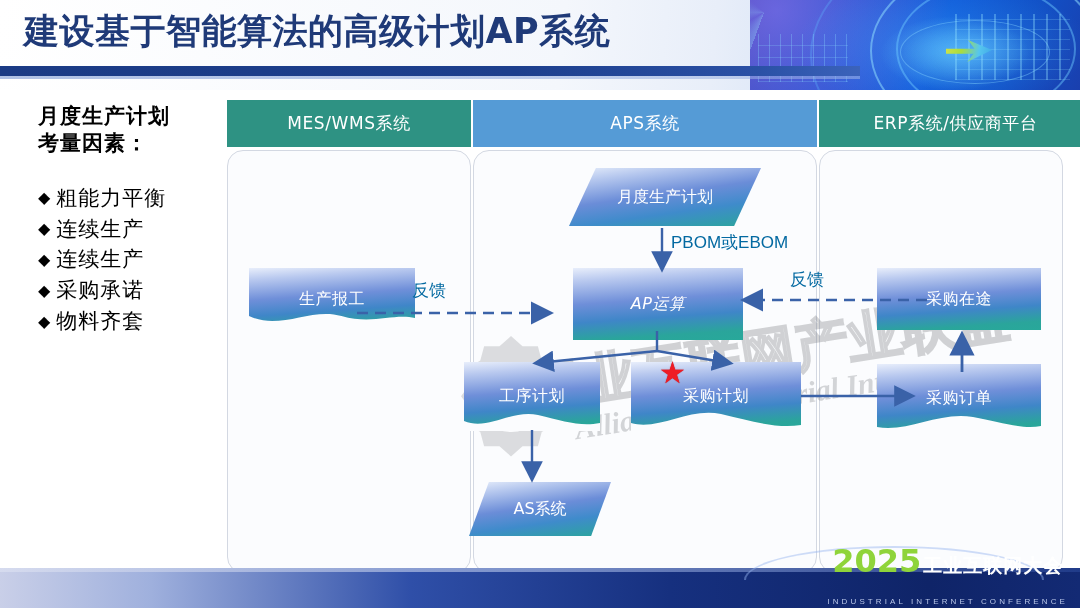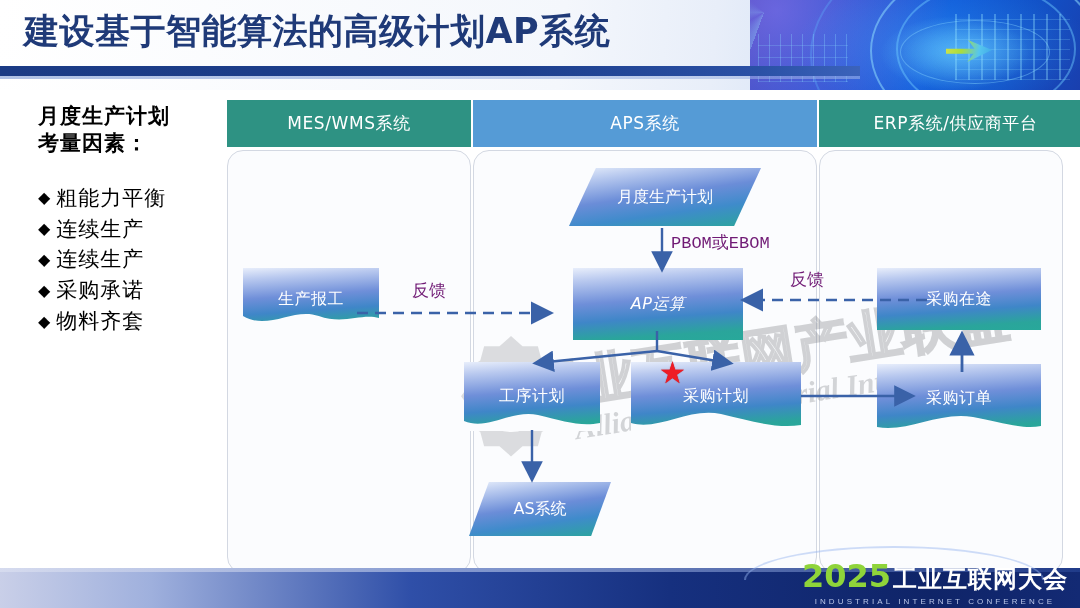--- a/index.html
+++ b/index.html
@@ -118,44 +118,44 @@
           font-family:"DejaVu Sans","Liberation Sans",sans-serif; z-index:4; }
   .grad { background: linear-gradient(176deg, #e8eefb 0%, #b9c9ef 16%, #6f8fd9 44%, #3f86c8 66%, #2aa59b 88%, #28a89a 100%); }
   .wave { position:absolute; left:0; bottom:-1px; width:100%; height:26px; z-index:3; }
   .wave svg { display:block; width:100%; height:100%; }
   .para { position:absolute; z-index:4; color:#fff; display:flex; align-items:center;
           justify-content:center; font-size:16px;
           background: linear-gradient(172deg,#e7eefb 0%, #b5c7ee 18%, #6b8dd8 46%, #3f8bcb 70%, #2aa69b 100%);
           clip-path: polygon(14% 0, 100% 0, 86% 100%, 0 100%);
           font-family:"DejaVu Sans","Liberation Sans",sans-serif; }
 
-  .lbl { position:absolute; font-size:17px; color:#701a75; white-space:nowrap; z-index:6;
-         font-family:Liberation Mono, monospace; }
+  .lbl { position:absolute; font-size:17px; color:#0369a1; white-space:nowrap; z-index:6;
+         font-family:Liberation Sans, sans-serif; }
 
   .star { position:absolute; z-index:7; color:#ee1c25; font-size:30px; line-height:1;
           text-shadow: 0 0 1px #b5121b; }
 
   svg.wires { position:absolute; left:0; top:0; width:836px; height:473px;
               z-index:5; pointer-events:none; }
 
   
   .footer-band { position:absolute; left:0; bottom:0; width:1080px; height:40px;
     background: linear-gradient(90deg,#c9cfe8 0%, #9fb0dd 14%, #2f4fa8 38%, #16307f 62%, #0f2468 86%, #132a74 100%); }
   .footer-band::before{
     content:""; position:absolute; left:0; top:0; width:100%; height:4px;
     background: linear-gradient(90deg,#d9def0,#8fa3d6,#24408f); opacity:.8;
   }
   .footer-logo { position:absolute; right:12px; bottom:2px; display:flex; align-items:flex-end; }
   .logo-stack { display:flex; flex-direction:column; align-items:center; }
   .logo-row { display:flex; align-items:baseline; }
   .logo-year { font-size:32px; font-weight:bold; color:#8fd43a; letter-spacing:0px;
                font-family:"DejaVu Sans","Liberation Sans",sans-serif; }
-  .logo-cn { font-size:24px; font-weight:bold; color:#ffffff; letter-spacing:1px; margin-left:2px;
+  .logo-cn { font-size:19px; font-weight:bold; color:#ffffff; letter-spacing:1px; margin-left:2px;
              font-family:Liberation Serif, serif; }
-  .logo-en { font-size:8px; color:#b9c6e8; letter-spacing:3.1px; margin-top:2px;
+  .logo-en { font-size:8px; color:#b9c6e8; letter-spacing:3.1px; margin-top:17px;
              font-family:"Liberation Sans",sans-serif; }
   .footer-arc { position:absolute; right:36px; bottom:28px; width:300px; height:34px;
      border:2px solid rgba(150,180,240,.45); border-bottom:none;
      border-radius: 150px 150px 0 0 / 34px 34px 0 0; }
 </style>
 </head>
 <body>
 
 <div id="slide">
 
@@ -248,21 +248,21 @@
 
       <line x1="305" y1="330" x2="305" y2="378" stroke="#3a62a8" stroke-width="2.4" marker-end="url(#ah)"></line>
 
       <line x1="574" y1="296" x2="684" y2="296" stroke="#3a62a8" stroke-width="2.4" marker-end="url(#ah)"></line>
 
       <line x1="735" y1="272" x2="735" y2="236" stroke="#3a62a8" stroke-width="2.8" marker-end="url(#ah)"></line>
     </svg>
 
     <div class="para" style="left:342px; top:68px; width:192px; height:58px;">月度生产计划</div>
 
-    <div class="node grad" style="left:16px; top:168px; width:136px; height:62px;align-items:center;">
+    <div class="node grad" style="left:22px; top:168px; width:166px; height:62px;align-items:center;">
       <span>生产报工</span>
       <span class="wave">
         <svg viewBox="0 0 140 26" preserveAspectRatio="none">
           <path d="M0,11 C26,26 52,2 78,11 C104,20 122,8 140,13 L140,26 L0,26 Z" fill="#fbfcfe"></path>
         </svg>
       </span>
     </div>
 
     <div class="node grad" style="left:346px; top:168px; width:170px; height:72px;font-style:italic;">
       <span>AP运算</span>

